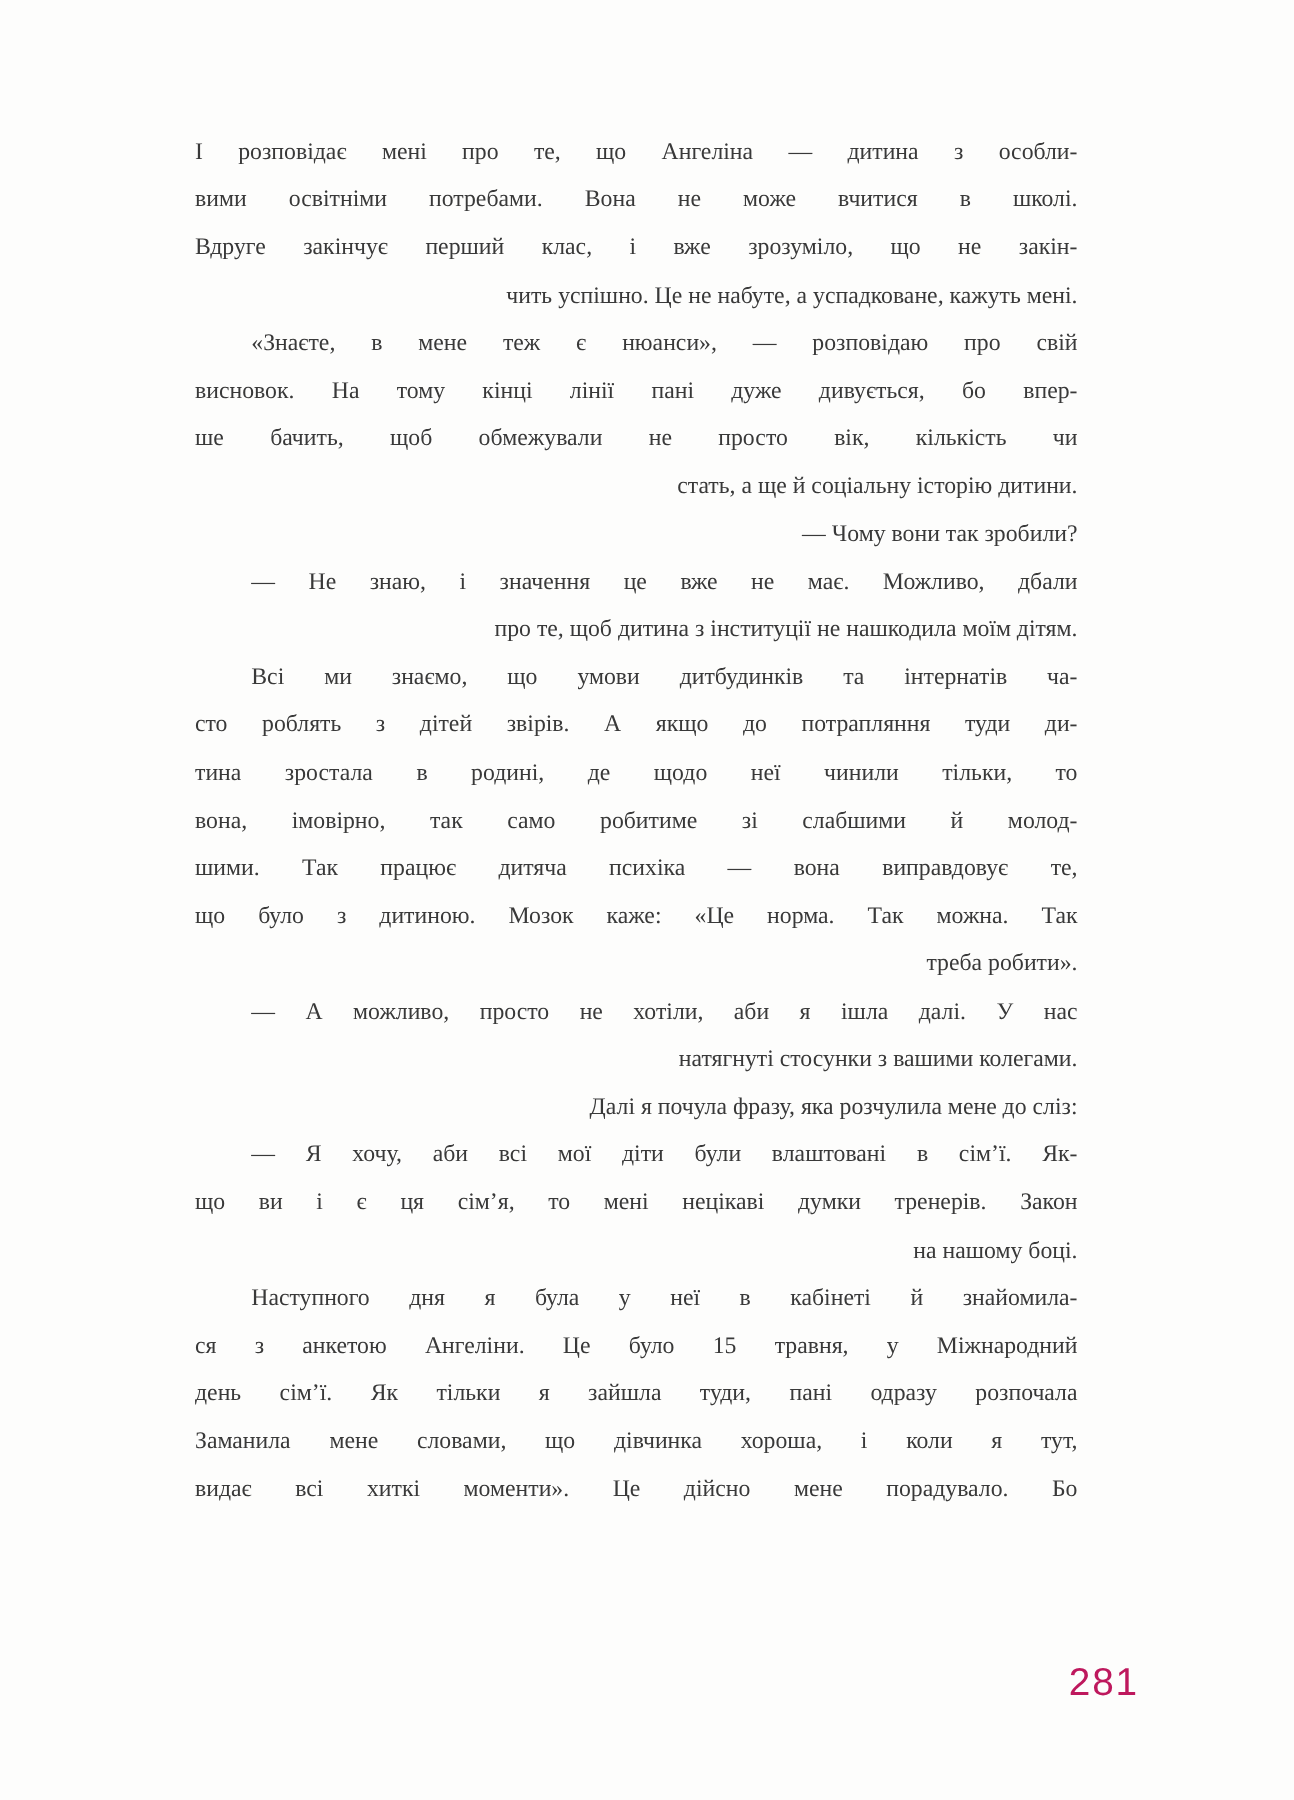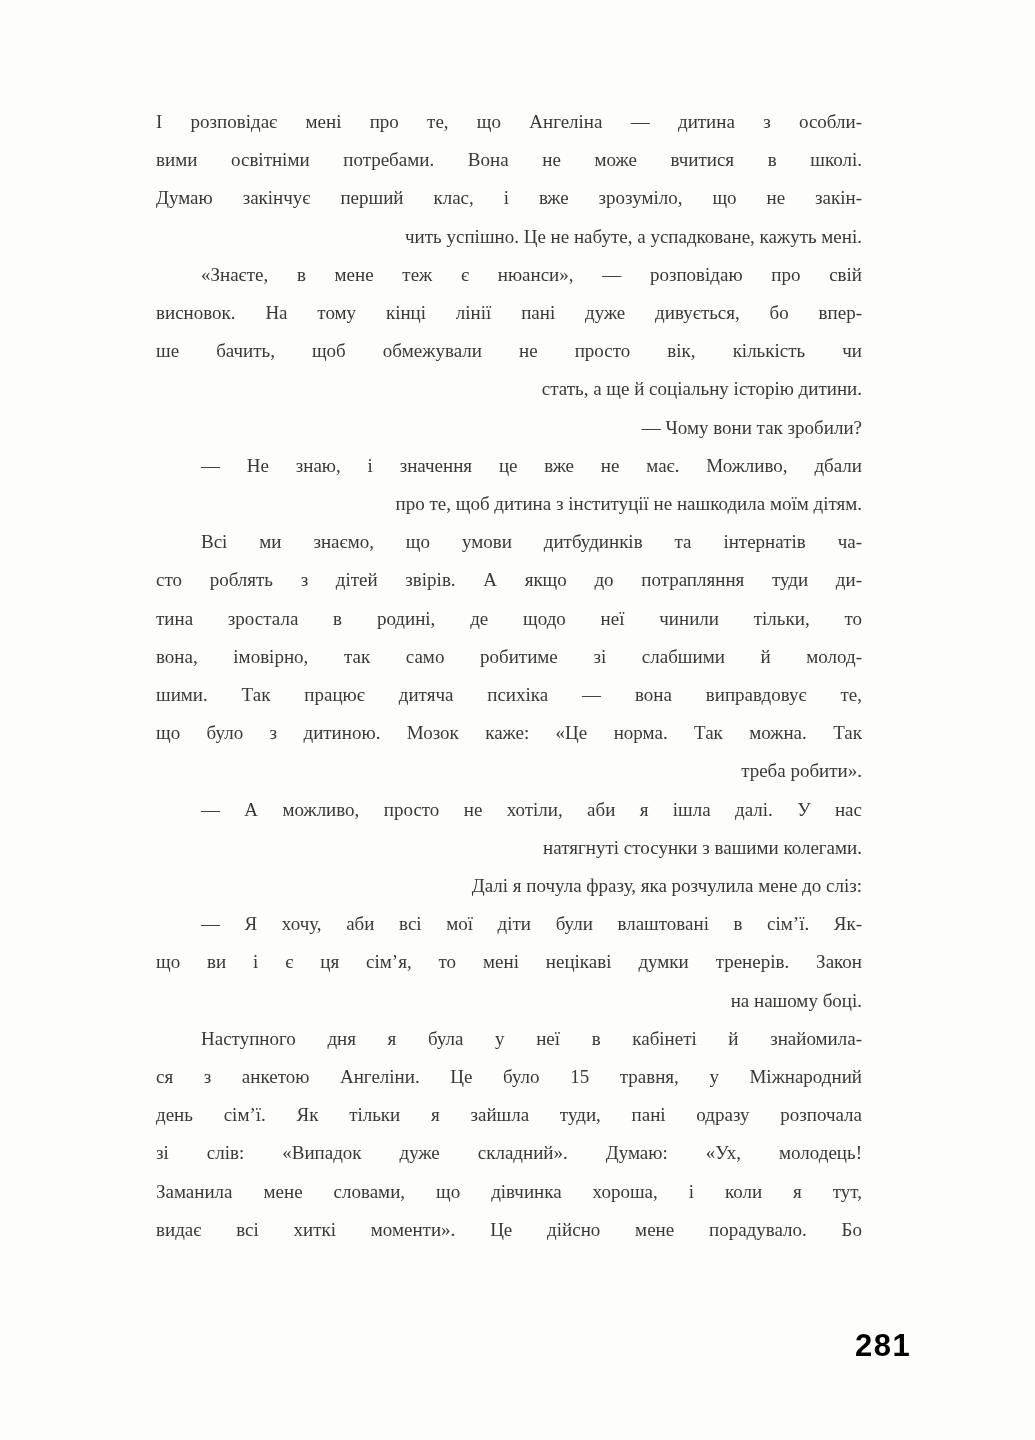--- a/index.html
+++ b/index.html
@@ -38,34 +38,34 @@
   }
   .line.indent {
     text-indent: 45px;
   }
   .page-number {
     position: absolute;
     left: 855px;
     top: 1328px;
     font-family: "Liberation Sans", "DejaVu Sans", sans-serif;
     font-size: 31px;
-    font-weight: 700;
-    color: #000000;
+    font-weight: 400;
+    color: #be185d;
     letter-spacing: 1.5px;
   }
 </style>
 </head>
 <body>
 
 <div class="page">
   <main class="text-block" id="text-block">
       <div class="para">
         <div class="line just">І розповідає мені про те, що Ангеліна — дитина з особли-</div>
         <div class="line just">вими освітніми потребами. Вона не може вчитися в школі.</div>
-        <div class="line just">Думаю закінчує перший клас, і вже зрозуміло, що не закін-</div>
+        <div class="line just">Вдруге закінчує перший клас, і вже зрозуміло, що не закін-</div>
         <div class="line">чить успішно. Це не набуте, а успадковане, кажуть мені.</div>
       </div>
       <div class="para">
         <div class="line just indent">«Знаєте, в мене теж є нюанси», — розповідаю про свій</div>
         <div class="line just">висновок. На тому кінці лінії пані дуже дивується, бо впер-</div>
         <div class="line just">ше бачить, щоб обмежували не просто вік, кількість чи</div>
         <div class="line">стать, а ще й соціальну історію дитини.</div>
       </div>
       <div class="para">
         <div class="line indent">— Чому вони так зробили?</div>
@@ -92,19 +92,18 @@
       </div>
       <div class="para">
         <div class="line just indent">— Я хочу, аби всі мої діти були влаштовані в сім’ї. Як-</div>
         <div class="line just">що ви і є ця сім’я, то мені нецікаві думки тренерів. Закон</div>
         <div class="line">на нашому боці.</div>
       </div>
       <div class="para">
         <div class="line just indent">Наступного дня я була у неї в кабінеті й знайомила-</div>
         <div class="line just">ся з анкетою Ангеліни. Це було 15 травня, у Міжнародний</div>
         <div class="line just">день сім’ї. Як тільки я зайшла туди, пані одразу розпочала</div>
-        <div class="line just">зі слів: «Випадок дуже складний». Думаю: «Ух, молодець!</div>
         <div class="line just">Заманила мене словами, що дівчинка хороша, і коли я тут,</div>
         <div class="line just">видає всі хиткі моменти». Це дійсно мене порадувало. Бо</div>
       </div>
     </main>
   <div class="page-number">281</div>
 </div>
 
 </body></html>

